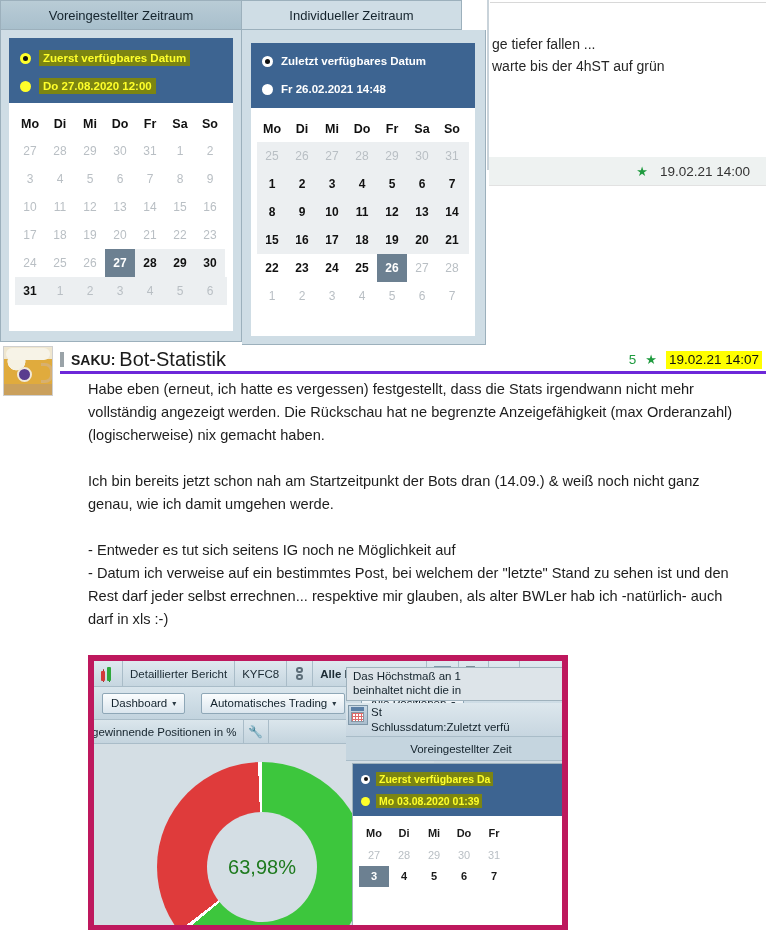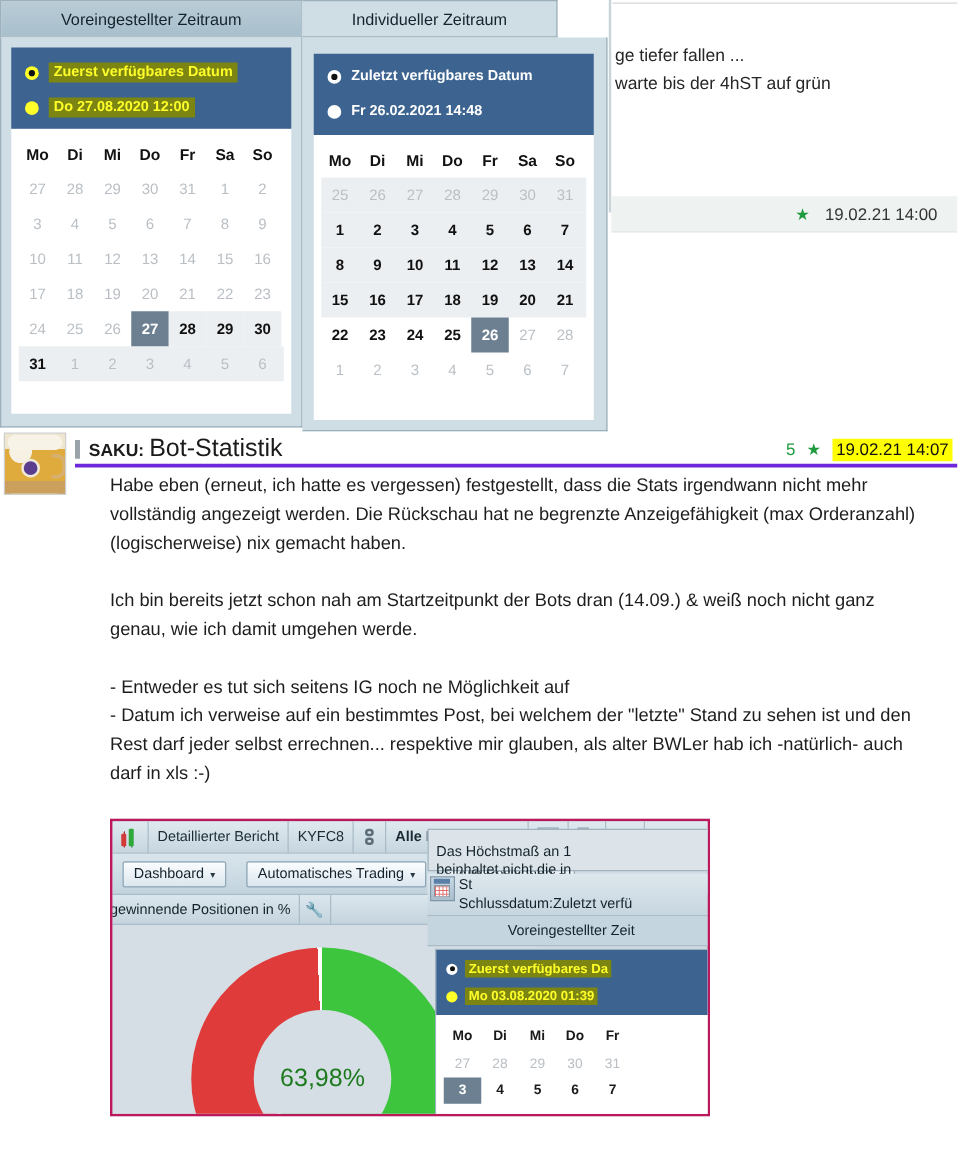--- a/index.html
+++ b/index.html
@@ -66,22 +66,22 @@
   .post-head .count { color:#1f9b3f; font-size:13.5px; }
   .post-head .star { color:#1f9b3f; font-size:13px; }
   .post-head .stamp-hl { background:#ffff00; font-size:13.5px; color:#111; padding:1px 3px 2px 3px; }
 
   .post-body { position:absolute; left:88px; top:34px; width:660px; }
   .post-body p { margin:0 0 0 0; font-size:14.6px; line-height:23px; color:#1d1d1d; }
   .post-body .spacer { height:23px; }
 
   
   #embed {
-    position:absolute; left:88px; top:655px; width:480px; height:238px;
-    background:#cfdae1; border:2px solid #be185d; overflow:hidden;
+    position:absolute; left:88px; top:655px; width:480px; height:276px;
+    background:#cfdae1; border:6px solid #be185d; overflow:hidden;
   }
   .emb-toolbar1 {
     position:absolute; left:0; top:0; width:480px; height:26px;
     background:linear-gradient(180deg,#dfe9ef 0%, #c6d6e0 100%);
     border-bottom:1px solid #a9bcc8;
     display:flex; align-items:center;
   }
   .tb-cell { display:flex; align-items:center; height:26px; padding:0 7px;
              border-right:1px solid #a9bcc8; font-size:11.5px; color:#1b2a33; white-space:nowrap; }
   .tb-cell.first { border-left:none; }
@@ -150,21 +150,21 @@
   .donut .hole {
     position:absolute; left:50px; top:50px; width:110px; height:110px; border-radius:50%;
     background:#d4dee4; display:flex; align-items:center; justify-content:center;
   }
   .donut .pct { font-size:20px; color:#1e7a1e; }
 
   
   .emb-tip {
     position:absolute; left:252px; top:6px; width:230px; height:34px;
     background:#dde4e9; border:1px solid #9fb2bd;
-    font-size:11.5px; color:#13222b; padding:11px 6px; line-height:14px;
+    font-size:11.5px; color:#13222b; padding:1px 6px; line-height:14px;
   }
 
   .emb-datebar {
     position:absolute; left:252px; top:42px; width:230px; height:34px;
     background:linear-gradient(180deg,#dde7ed 0%, #c7d6e0 100%);
     border-bottom:1px solid #a9bcc8; font-size:11.5px; color:#13222b;
     display:flex; align-items:flex-start; padding:2px 0 0 2px;
   }
   .emb-dateicon { width:20px; height:20px; position:relative; margin-right:3px; flex:0 0 auto;
      background:linear-gradient(180deg,#c9d9e6,#a9bdcd); border:1px solid #7f97a8; }
@@ -204,21 +204,21 @@
 
   
   #cal-popup { position:absolute; left:0px; top:0px; width:486px; height:345px; }
 
   .tabs { position:absolute; left:0; top:0; width:486px; height:30px; display:flex; }
   .tab {
     height:30px; display:flex; align-items:center; justify-content:center;
     font-size:13px; color:#14232c; border:1px solid #9cb0bc;
   }
   .tab.left { width:242px; background:linear-gradient(180deg,#b9ccd6 0%, #a8bfcc 100%); border-bottom-color:#9cb0bc; }
-  .tab.right { width:204px; background:#cfdde5; border-left:none; }
+  .tab.right { width:220px; background:#cfdde5; border-left:none; }
 
   .panes { position:absolute; left:0; top:30px; width:486px; height:315px; }
   .pane { position:absolute; top:0; background:#cfdde5; border:1px solid #9cb0bc; }
   .pane.p1 { left:0px; width:242px; height:312px; border-top:none; }
   .pane.p2 { left:242px; width:244px; height:315px; border-top:none; border-left:none; }
 
   .cal { position:absolute; background:#cfdde5; }
   .cal.c1 { left:9px; top:8px; width:224px; height:293px; }
   .cal.c2 { left:9px; top:13px; width:224px; height:293px; }
 

